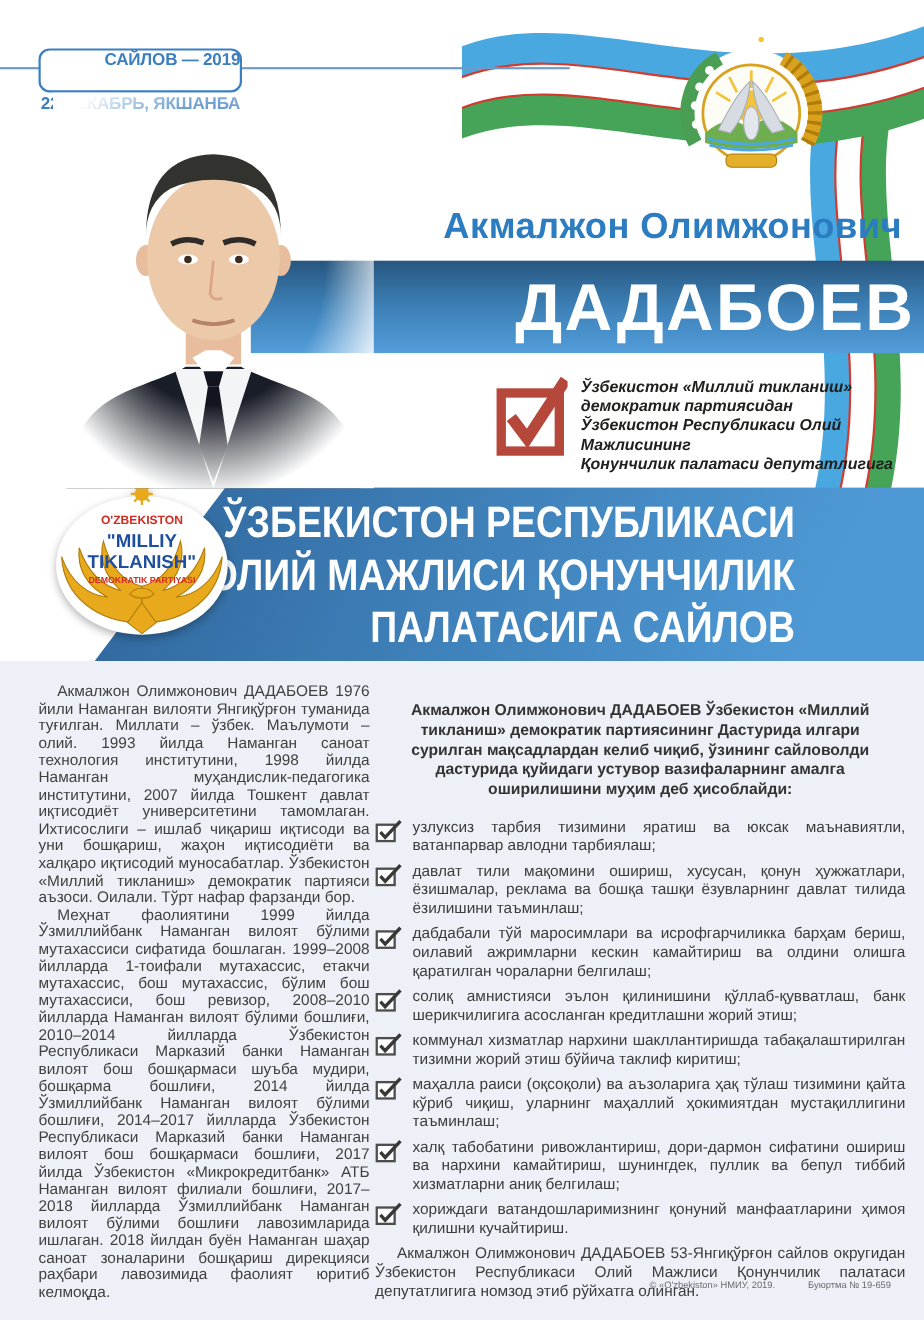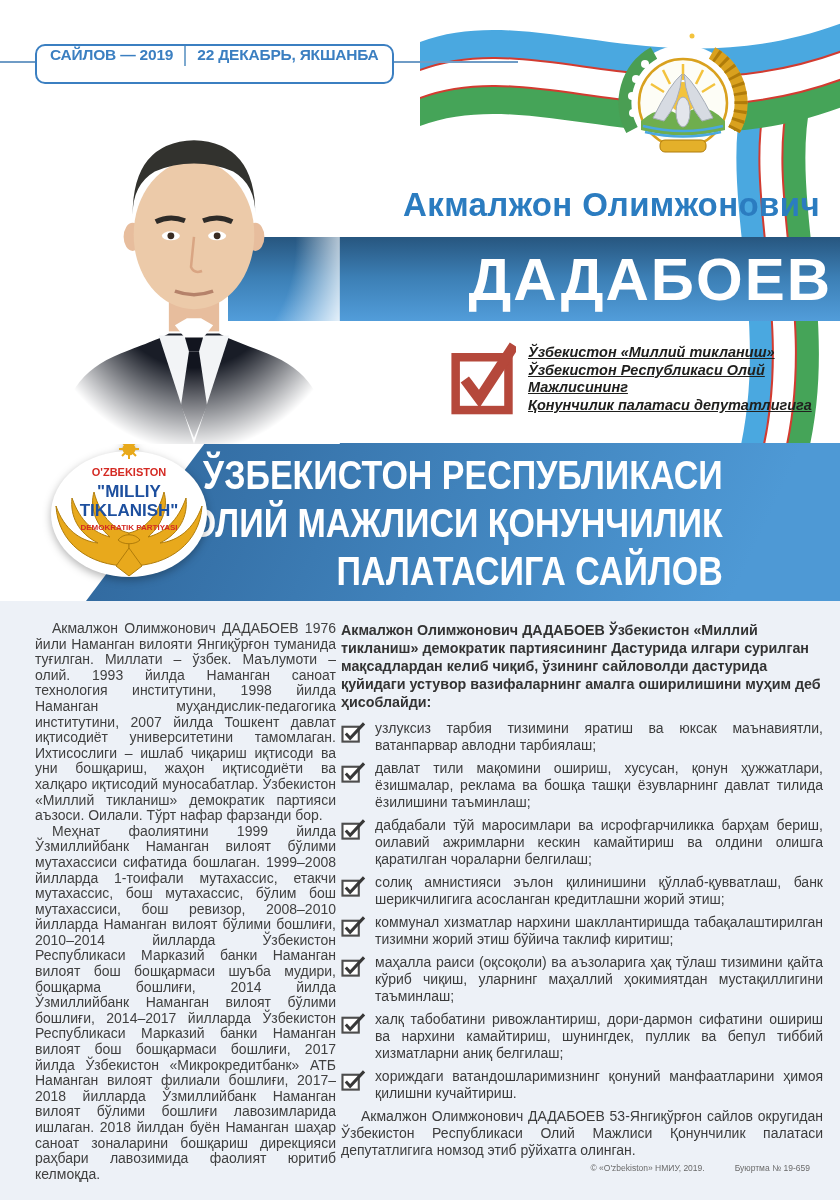--- a/index.html
+++ b/index.html
@@ -1,56 +1,56 @@
 <!DOCTYPE html>
 <html><head>
 <meta charset="utf-8">
 <style>
   html,body{margin:0;padding:0;background:#888;}
   .page{position:relative;width:840px;height:1200px;margin:0 auto;background:#ffffff;
         overflow:hidden;font-family:"Liberation Sans",sans-serif;}
   
   .rule{position:absolute;left:0;top:61px;width:518px;height:2px;background:#6f9cc6;z-index:1;}
   .badge{position:absolute;left:35px;top:44px;height:36px;background:#fff;border:2.5px solid #3b7fc1;
-         border-radius:10px;display:flex;align-items:flex-start;gap:11px;padding:0 13px;z-index:2;}
+         border-radius:10px;display:flex;align-items:flex-end;gap:11px;padding:0 0;z-index:2;flex-direction:column;}
   .badge-text{color:#3b7fc1;font-weight:bold;font-size:15.5px;letter-spacing:-0.2px;white-space:nowrap;}
   .badge-sep{width:2px;height:20px;background:#7da9cf;}
   .ribbon-svg{position:absolute;top:0;right:0;z-index:0;}
   
   .portrait{position:absolute;left:48px;top:84px;z-index:6;}
   
   .given-names{position:absolute;right:20px;top:186px;font-size:33px;font-weight:bold;
                color:#2b7cc0;letter-spacing:0.4px;z-index:4;white-space:nowrap;}
   .surname-banner{position:absolute;left:228px;right:0;top:237px;height:84px;z-index:3;
       background:linear-gradient(180deg,#27567f 0%,#3c7fb5 48%,#529dda 100%);
       display:flex;align-items:center;justify-content:flex-end;padding-right:8px;box-sizing:border-box;}
   .surname{color:#ffffff;font-size:60px;font-weight:bold;letter-spacing:2px;white-space:nowrap;}
   
   .nom-check{position:absolute;left:450px;top:340px;z-index:4;}
   .nom-text{position:absolute;left:528px;top:344px;width:310px;z-index:4;
-            font-size:14.5px;font-weight:bold;font-style:italic;color:#20201e;line-height:17.6px;text-decoration:underline;}
+            font-size:14.5px;font-weight:bold;font-style:italic;color:#20201e;line-height:17.6px;}
   
   .title-banner{position:absolute;left:0;right:0;top:443px;height:158px;z-index:2;
       background:linear-gradient(115deg,#2b5f93 0%,#3b7ab2 40%,#4e99d5 88%);
       -webkit-clip-path:polygon(205px 0,100% 0,100% 100%,86px 100%);
       clip-path:polygon(205px 0,100% 0,100% 100%,86px 100%);}
   .title-text{position:absolute;right:0;top:8px;width:100%;text-align:right;padding-right:138px;
       box-sizing:border-box;color:#fff;font-weight:bold;font-size:40px;line-height:48px;
       transform:scaleX(0.85);transform-origin:100% 50%;white-space:nowrap;}
   .logo{position:absolute;left:50px;top:436px;z-index:5;filter:drop-shadow(0 3px 4px rgba(0,0,0,.3));}
   .lg-red{fill:#d42a23;font-size:11px;font-weight:bold;}
   .lg-blue{fill:#1d4f9e;font-size:17px;font-weight:bold;}
   .lg-red2{fill:#d42a23;font-size:8px;font-weight:bold;}
   
   .body-bg{position:absolute;left:0;right:0;top:601px;bottom:0;background:#edf1f7;z-index:0;}
   .bio-col{position:absolute;left:35px;top:621px;width:301px;z-index:2;
            font-size:14px;line-height:15.6px;color:#404040;text-align:justify;}
   .bio-col p{margin:0;text-indent:17px;}
   .prog-col{position:absolute;left:341px;top:621px;width:482px;z-index:2;}
-  .prog-intro{font-weight:bold;font-size:14.3px;line-height:18px;text-align:left;color:#333;margin:0;}
+  .prog-intro{font-weight:bold;font-size:14.3px;line-height:18px;text-align:center;color:#333;margin:16px;}
   .prog-items{margin-top:9px;display:flex;flex-direction:column;gap:6.5px;}
   .prog-item{display:flex;gap:9px;align-items:flex-start;}
   .ck{flex:none;margin-top:1px;}
   .item-text{margin:0;font-size:14px;line-height:16.8px;color:#3c3c3c;text-align:justify;flex:1;}
   .prog-outro{margin:7px 0 0 0;font-size:14px;line-height:17px;color:#3c3c3c;
               text-align:justify;text-indent:20px;}
   .imprint{position:absolute;right:30px;top:1163px;z-index:2;font-size:8.5px;color:#6a6a6a;
            display:flex;gap:30px;}
 </style>
 </head>
@@ -148,20 +148,21 @@
   <div class="surname-banner">
     <span class="surname">ДАДАБОЕВ</span>
   </div>
 
   <svg class="nom-check" width="66" height="76" viewBox="0 0 70 80">
     <rect x="6" y="18" width="56" height="56" fill="#ffffff" stroke="#b5483b" stroke-width="9"></rect>
     <path d="M19 46 L31 62 L65 10" fill="none" stroke="#b5483b" stroke-width="11" stroke-linecap="square"></path>
   </svg>
   <div class="nom-text">
     <div>Ўзбекистон «Миллий тикланиш»</div>
+    <div>демократик партиясидан</div>
     <div>Ўзбекистон Республикаси Олий Мажлисининг</div>
     <div>Қонунчилик палатаси депутатлигига</div>
   </div>
 
   <div class="title-banner">
     <div class="title-text">
       <div>ЎЗБЕКИСТОН РЕСПУБЛИКАСИ</div>
       <div>ОЛИЙ МАЖЛИСИ ҚОНУНЧИЛИК</div>
       <div>ПАЛАТАСИГА САЙЛОВ</div>
     </div>

